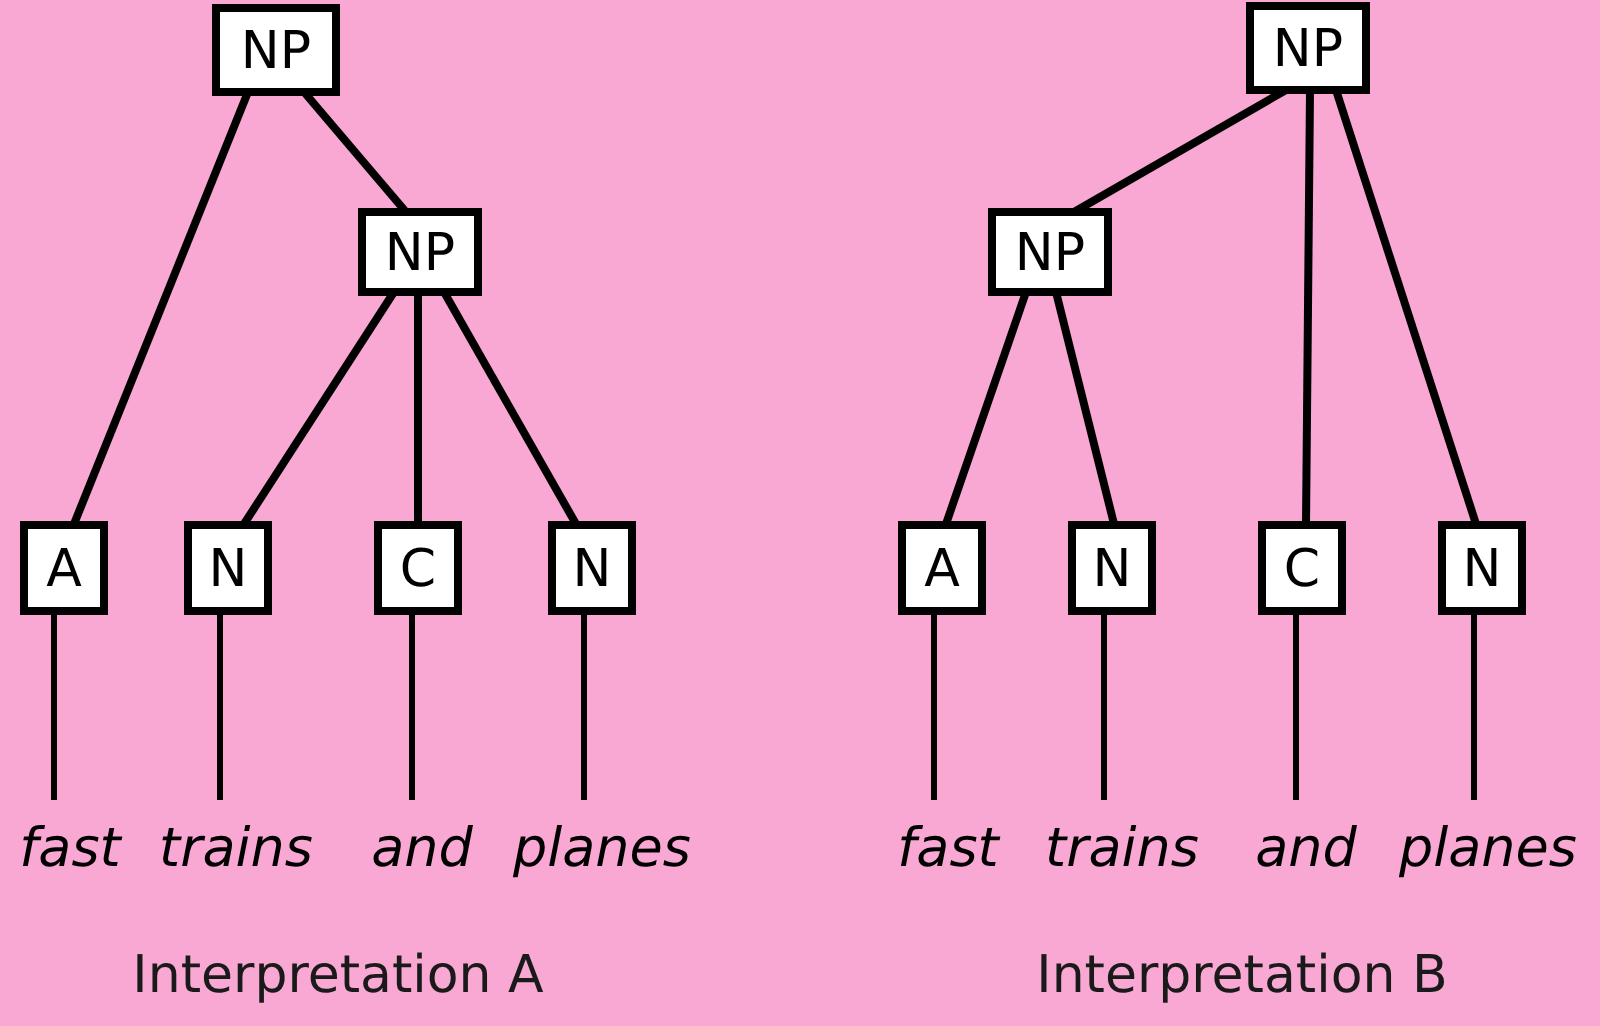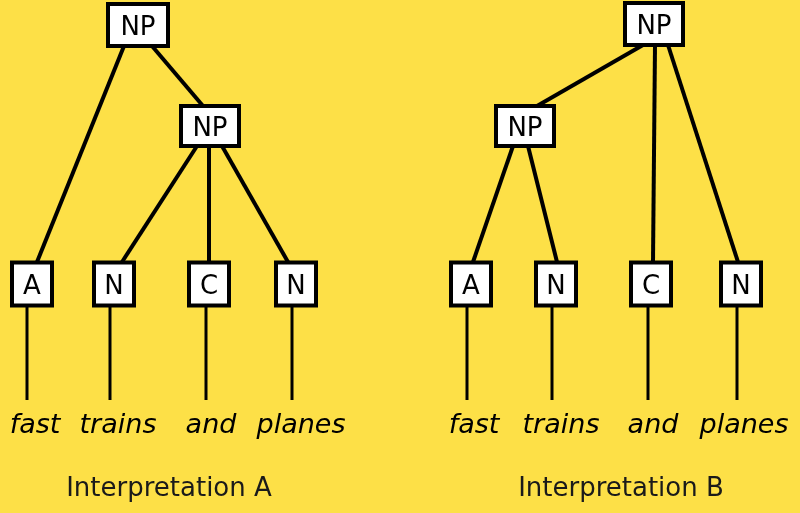--- a/index.html
+++ b/index.html
@@ -4,21 +4,21 @@
 <style>
   html, body {
     margin: 0;
     padding: 0;
     background: #ffffff;
   }
   #page {
     position: relative;
     width: 800px;
     height: 513px;
-    background: #fde047;
+    background: #f9a8d4;
     overflow: hidden;
     font-family: "DejaVu Sans", "Liberation Sans", sans-serif;
   }
   svg.diagram {
     position: absolute;
     left: 0;
     top: 0;
     width: 800px;
     height: 513px;
     display: block;

